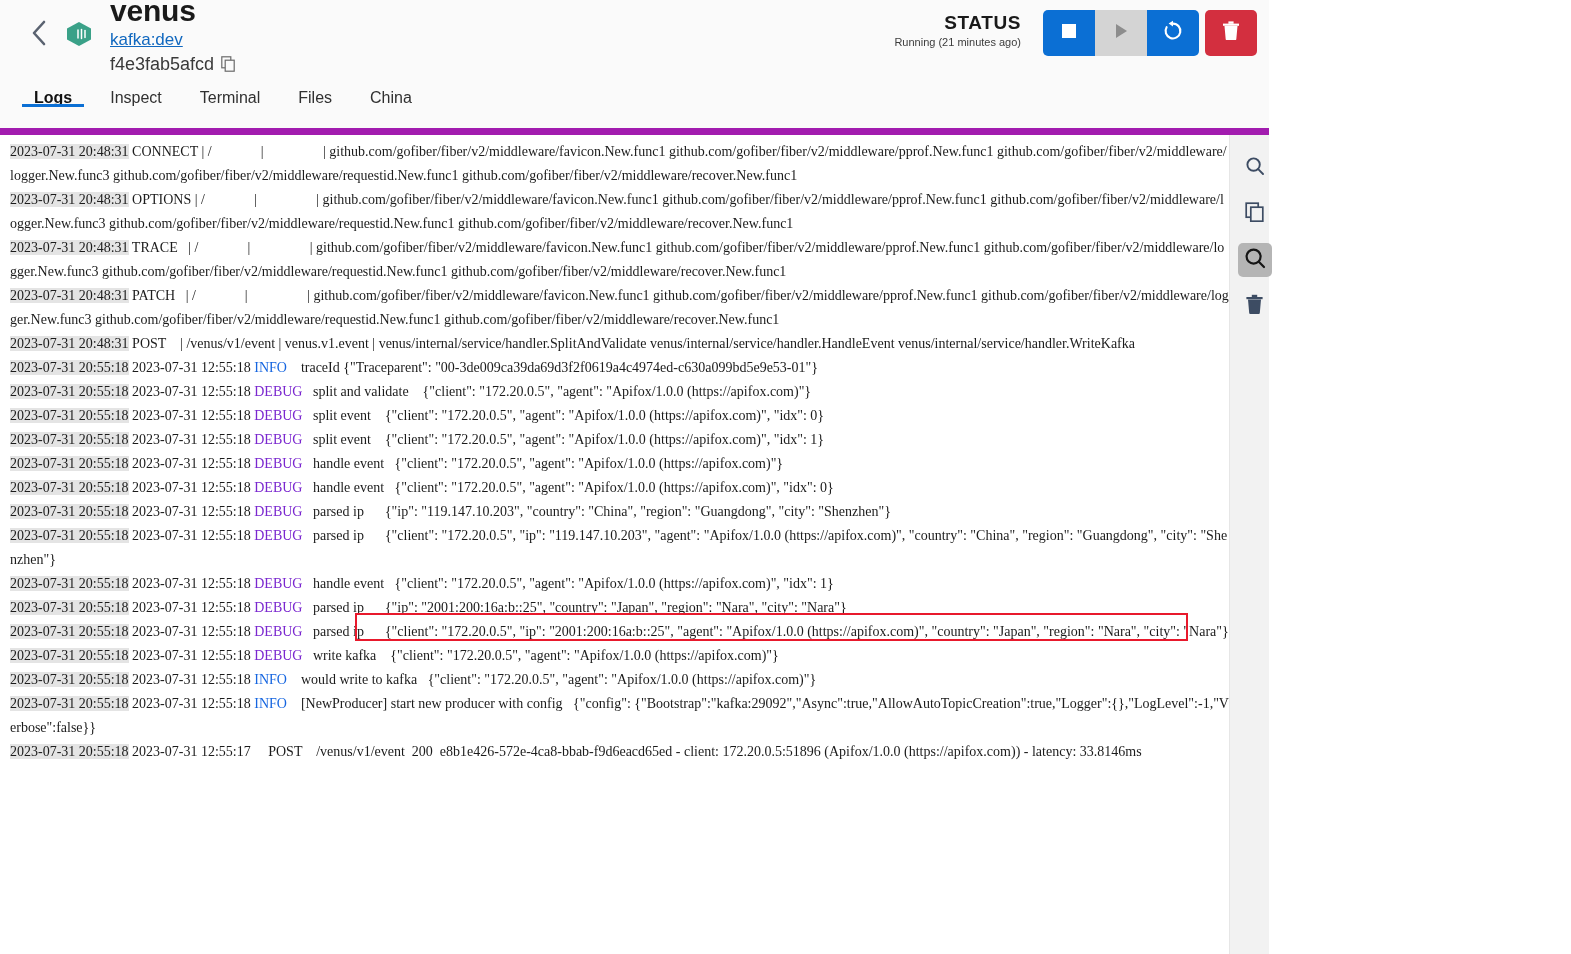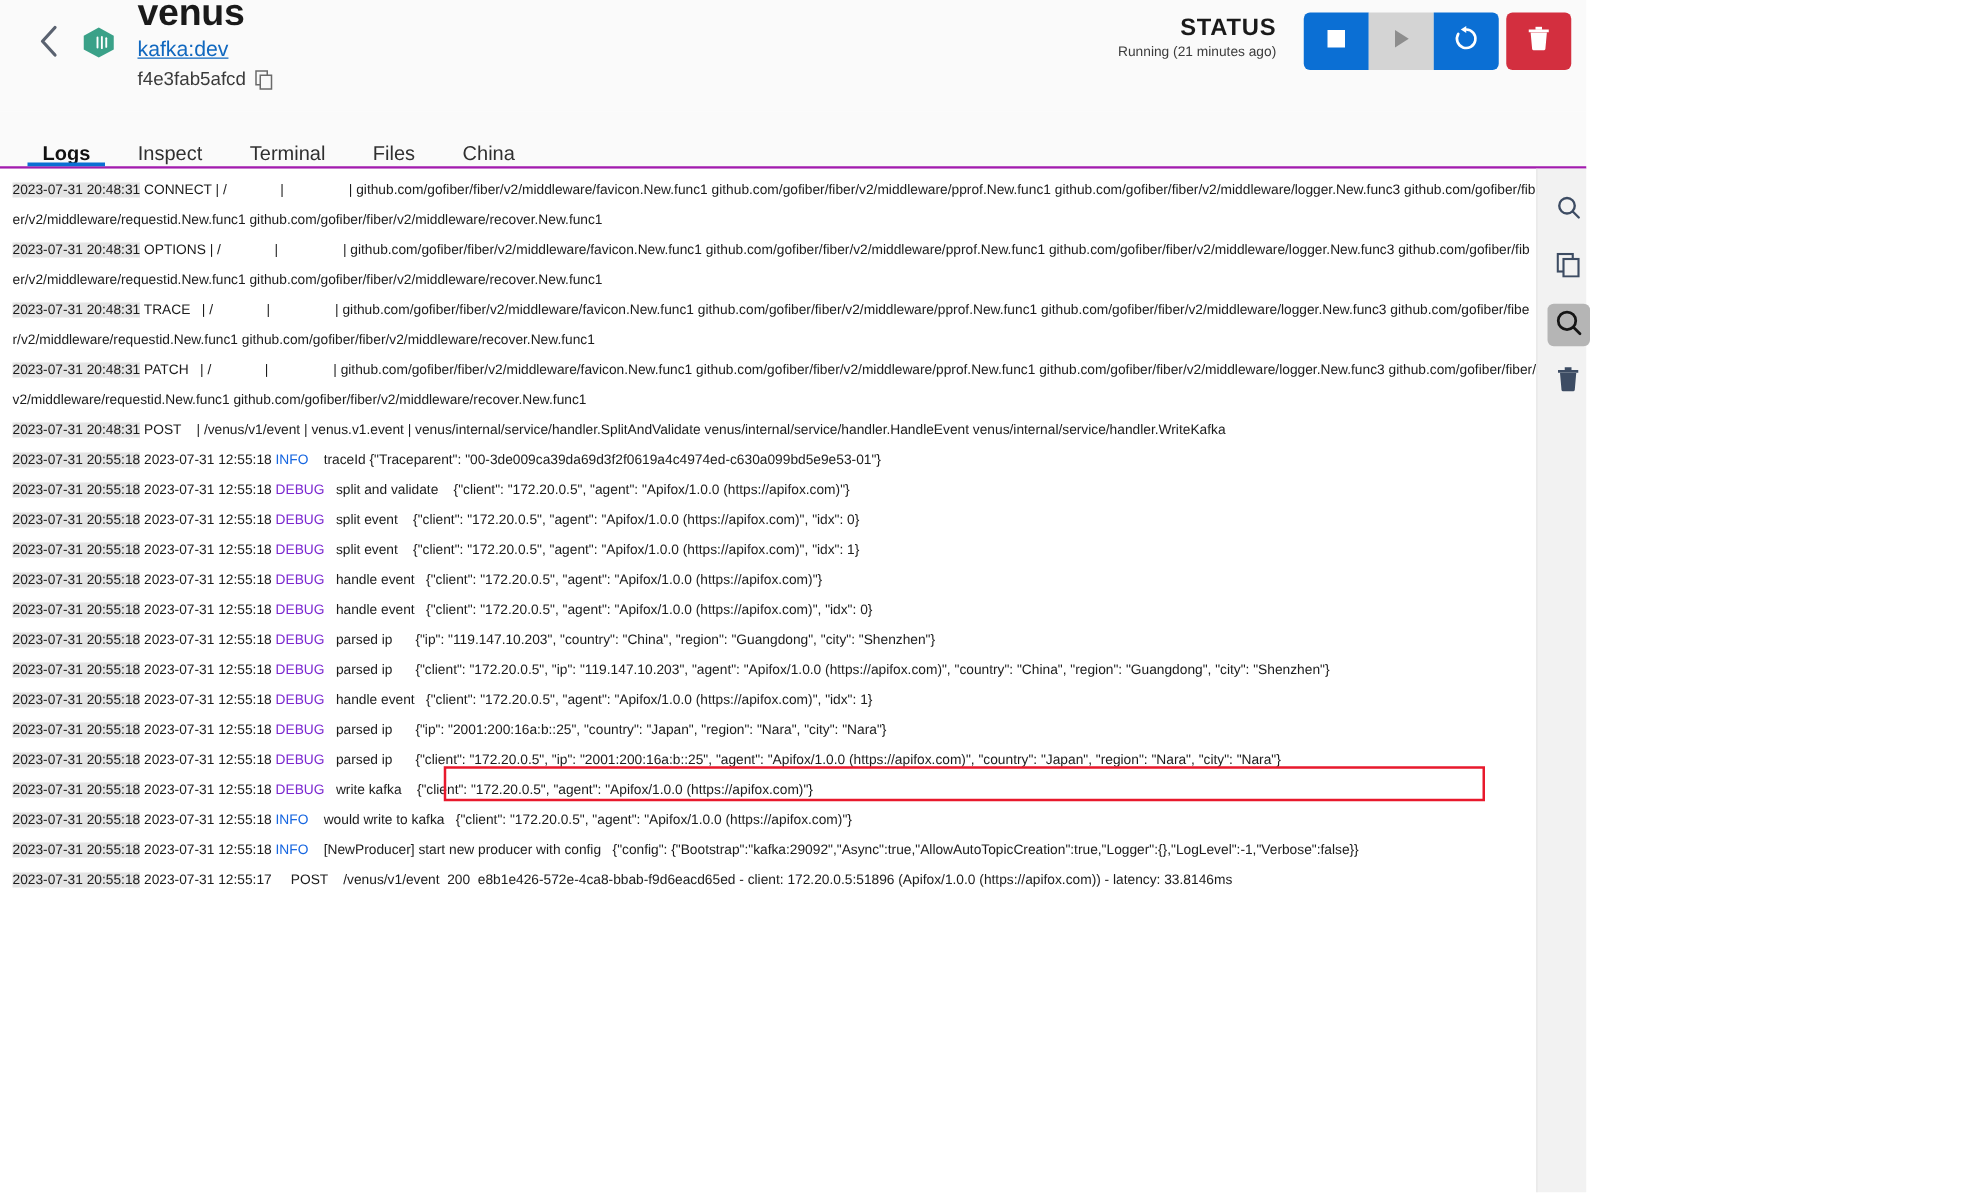--- a/index.html
+++ b/index.html
@@ -58,21 +58,21 @@
     line-height: 22px;
     margin-top: 1px;
     cursor: pointer;
     width: fit-content;
   }
   .id-row {
     display:flex; align-items:center; gap:7px;
     margin-top: 3px;
   }
   .container-id {
-    font-size: 15px;
+    font-size: 18px;
     color: #3a3a3a;
     line-height: 20px;
   }
   .copy-id-icon { width: 15px; height: 16px; cursor: pointer; display:block; }
 
   .header-right {
     margin-left: auto;
     display:flex; align-items:center;
     margin-top: 10px;
     gap: 16px;
@@ -96,24 +96,24 @@
   .ctl-delete {
     background:#d32f3f; border-radius: 5px;
     width: 52px; height:46px;
     display:flex; align-items:center; justify-content:center;
     cursor: pointer; margin-left: 6px;
   }
 
   
   .tabs {
     height: 46px;
-    display:flex; align-items:flex-end;
+    display:flex; align-items:flex-start;
     padding-left: 22px;
     background:#fafafa;
-    border-bottom: 2px solid #a21caf;
+    border-bottom: 7px solid #a21caf;
   }
   .tab {
     display:flex; align-items:center;
     padding: 0 12px;
     margin-right: 14px;
     font-size: 16px;
     color: #303030;
     cursor: pointer;
     position: relative;
   }
@@ -128,22 +128,22 @@
   .logs-wrap {
     position: relative;
     height: 819px;
     background: #fff;
     display: flex;
   }
   .logs {
     flex: 1 1 auto;
     overflow: hidden;
     padding: 5px 0 0 0;
-    font-family: Liberation Sans, sans-serif;
-    font-size: 11px;
+    font-family: Liberation Serif, serif;
+    font-size: 14px;
     line-height: 24px;
     color: #1b1b1b;
     white-space: pre-wrap;
     word-break: break-all;
     position: relative;
   }
   .log-line { padding-left: 10px; }
   .ts { background: #e4e4e4; }
   .lvl-info { color: #1565e0; }
   .lvl-debug { color: #7a27cf; }

